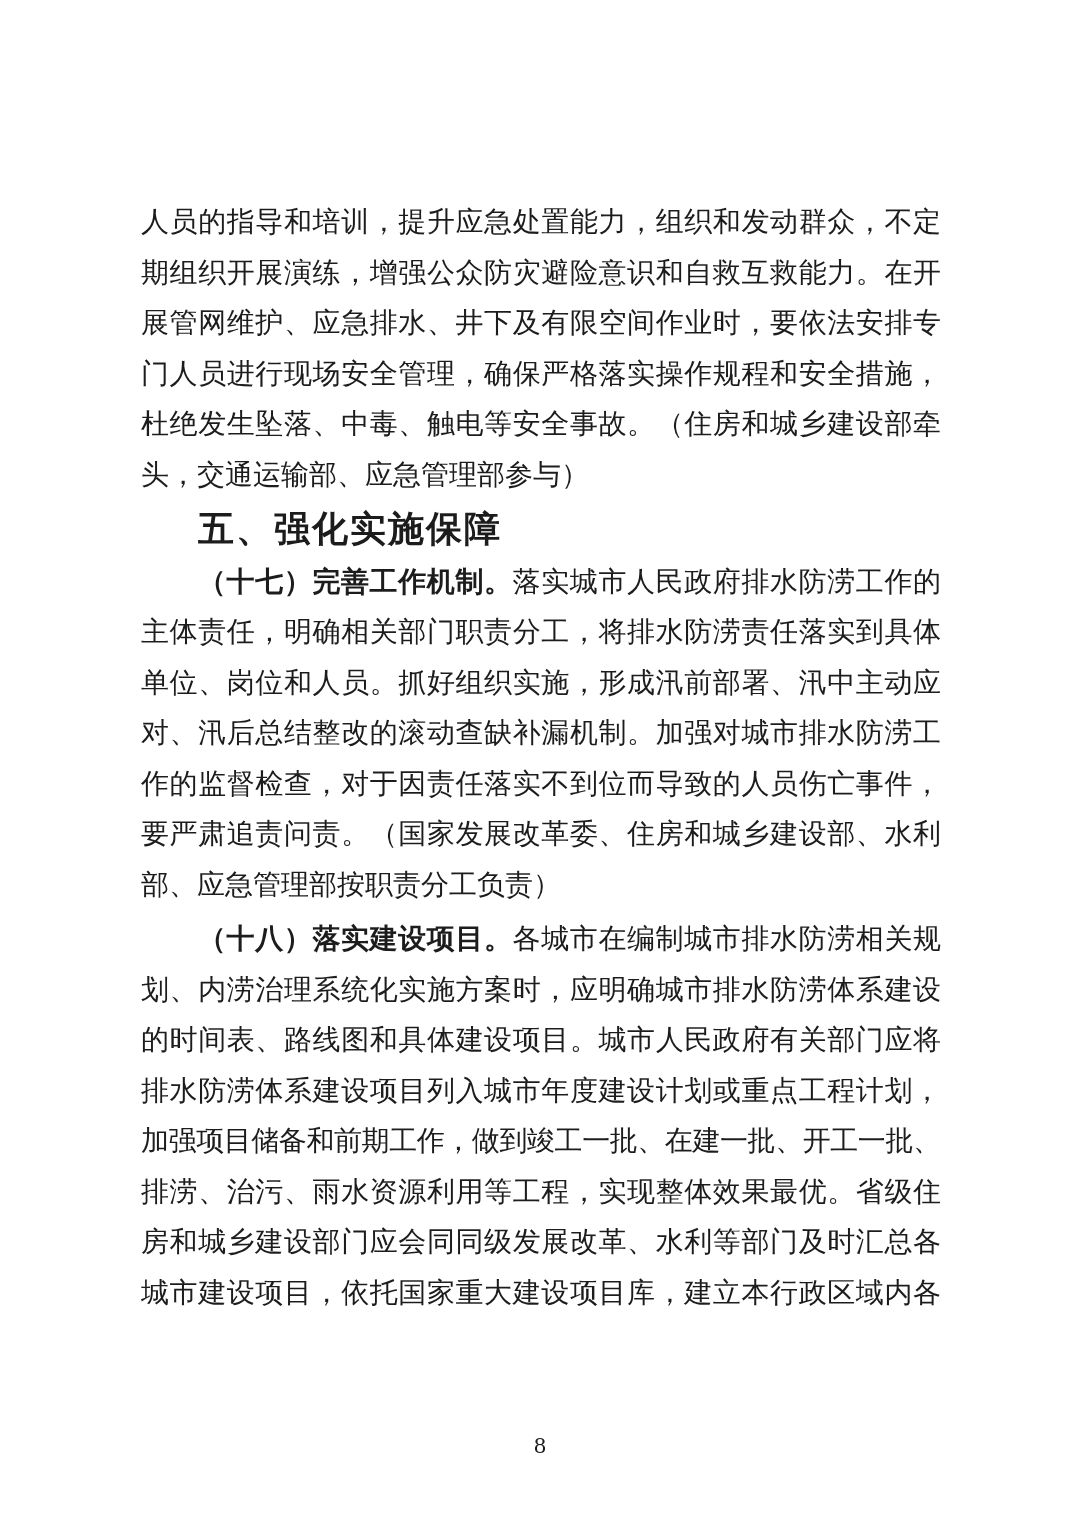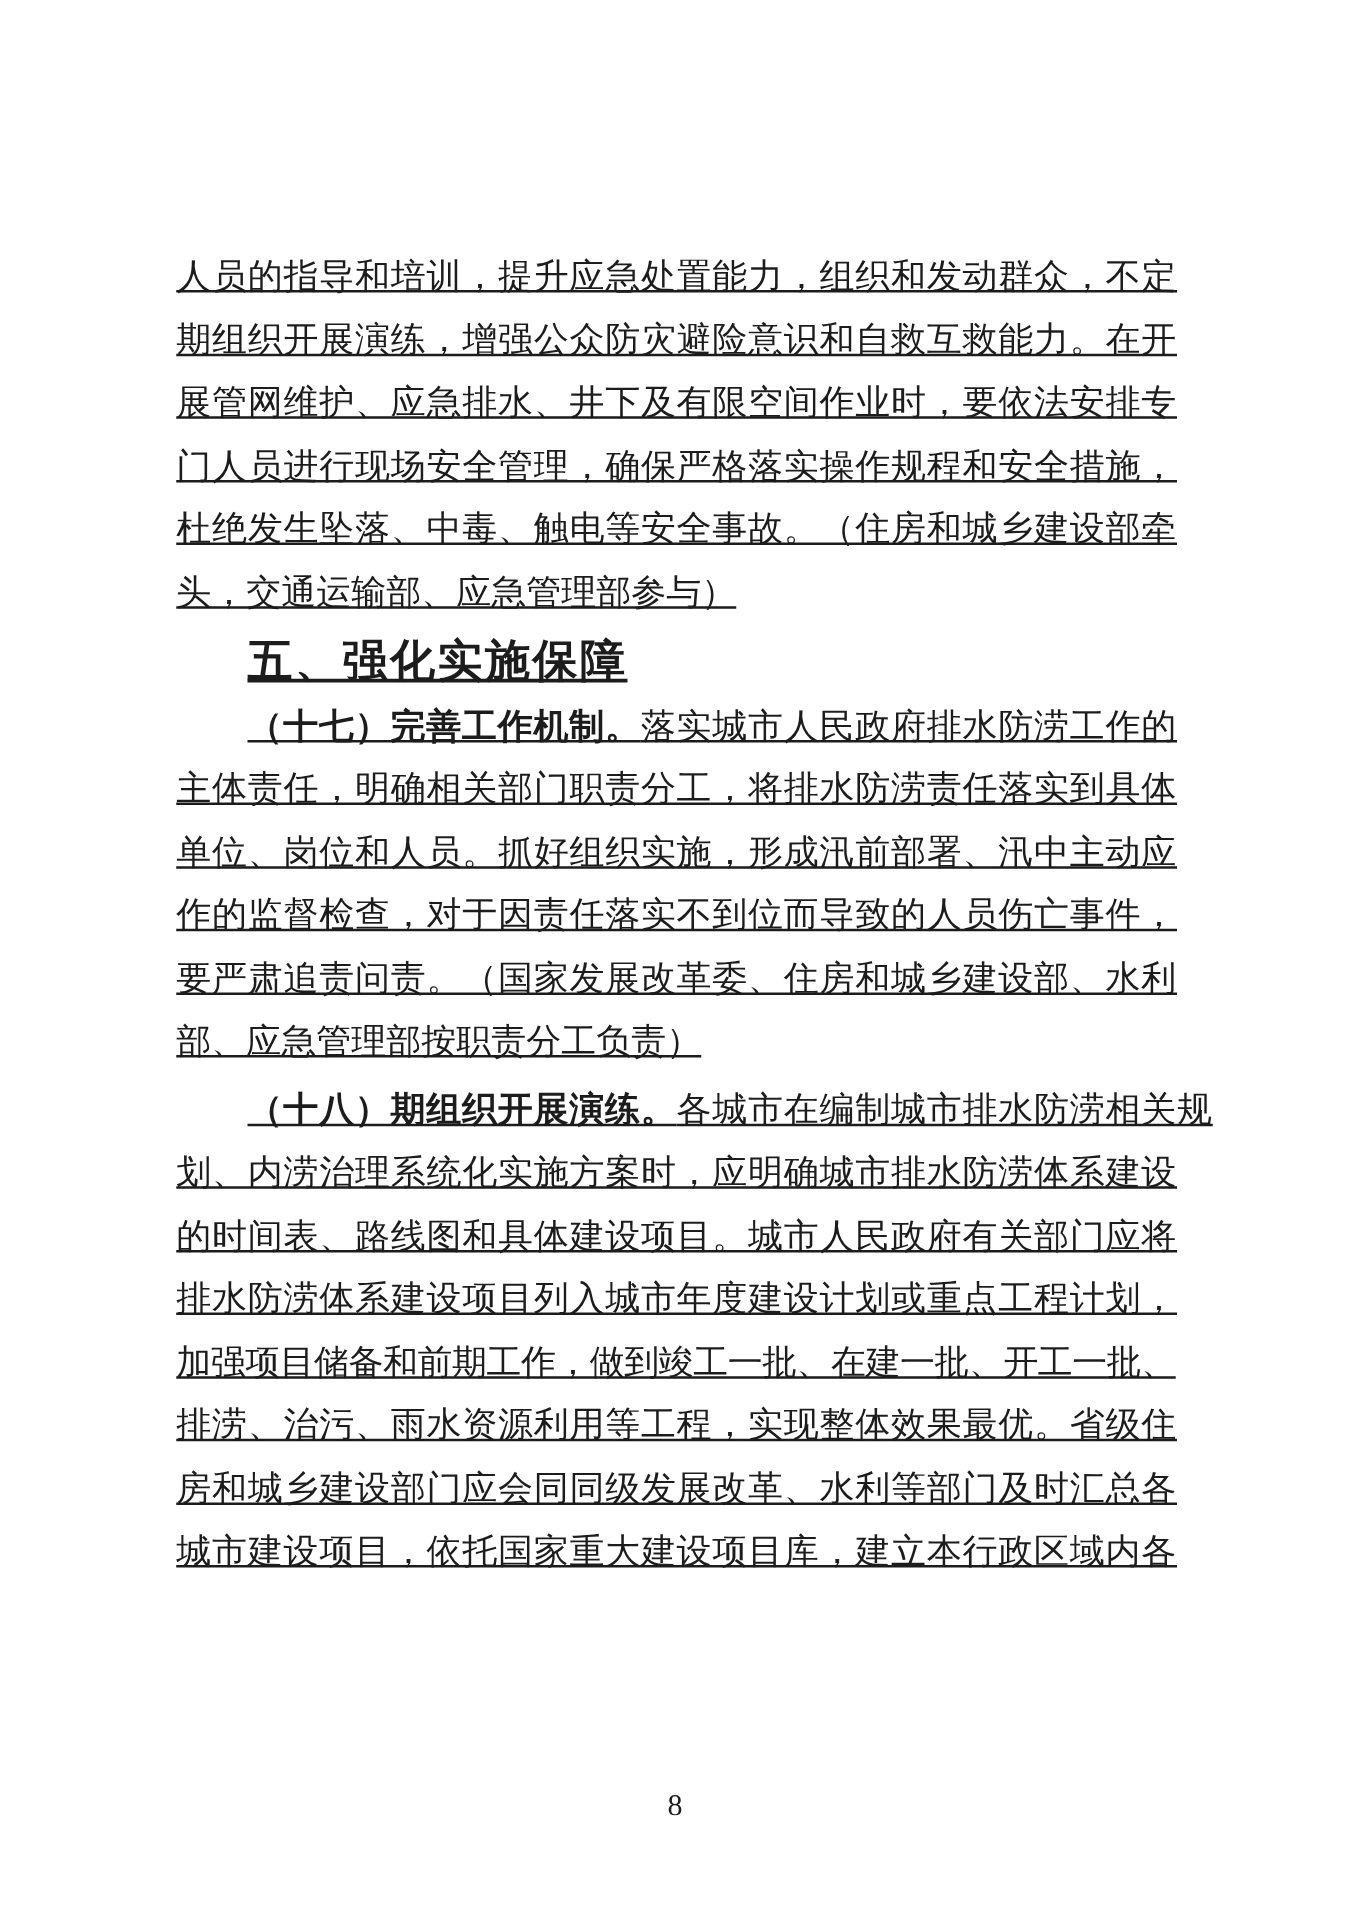--- a/index.html
+++ b/index.html
@@ -27,21 +27,21 @@
     width: 800px;
     font-size: 28px;
     line-height: 50.5px;
   }
   .para { margin: 0; }
   .line {
     white-space: nowrap;
     height: 50.5px;
   }
   .line.indent { padding-left: 57px; }
-  .line-inner { display: inline-block; text-decoration: underline; }
+  .line-inner { display: inline-block; }
   .b { font-weight: bold; }
   .para.heading .line-inner {
     font-family: "Liberation Sans", "DejaVu Sans", sans-serif;
     font-weight: bold;
     font-size: 36px;
     letter-spacing: 2px;
   }
   .page-number {
     position: absolute;
     left: 0;
@@ -66,26 +66,27 @@
         <div class="line fit"><span class="line-inner" style="letter-spacing: 0.592593px;"><span>杜绝发生坠落、中毒、触电等安全事故。（住房和城乡建设部牵</span></span></div>
         <div class="line"><span class="line-inner"><span>头，交通运输部、应急管理部参与）</span></span></div>
       </div>
       <div class="para heading" style="margin-top: 4px;">
         <div class="line indent"><span class="line-inner"><span class="b">五、强化实施保障</span></span></div>
       </div>
       <div class="para body" style="margin-top: 2px;">
         <div class="line indent fit"><span class="line-inner" style="letter-spacing: 0.6px;"><span class="b">（十七）完善工作机制。</span><span>落实城市人民政府排水防涝工作的</span></span></div>
         <div class="line fit"><span class="line-inner" style="letter-spacing: 0.592593px;"><span>主体责任，明确相关部门职责分工，将排水防涝责任落实到具体</span></span></div>
         <div class="line fit"><span class="line-inner" style="letter-spacing: 0.592593px;"><span>单位、岗位和人员。抓好组织实施，形成汛前部署、汛中主动应</span></span></div>
+        <div class="line fit"><span class="line-inner" style="letter-spacing: 0.592593px;"><span>对、汛后总结整改的滚动查缺补漏机制。加强对城市排水防涝工</span></span></div>
         <div class="line fit"><span class="line-inner" style="letter-spacing: 0.592593px;"><span>作的监督检查，对于因责任落实不到位而导致的人员伤亡事件，</span></span></div>
         <div class="line fit"><span class="line-inner" style="letter-spacing: 0.592593px;"><span>要严肃追责问责。（国家发展改革委、住房和城乡建设部、水利</span></span></div>
         <div class="line"><span class="line-inner"><span>部、应急管理部按职责分工负责）</span></span></div>
       </div>
       <div class="para body" style="margin-top: 4px;">
-        <div class="line indent fit"><span class="line-inner" style="letter-spacing: 0.6px;"><span class="b">（十八）期组织开展演练。</span><span>各城市在编制城市排水防涝相关规</span></span></div>
+        <div class="line indent fit"><span class="line-inner" style="letter-spacing: 0.6px;"><span class="b">（十八）落实建设项目。</span><span>各城市在编制城市排水防涝相关规</span></span></div>
         <div class="line fit"><span class="line-inner" style="letter-spacing: 0.592593px;"><span>划、内涝治理系统化实施方案时，应明确城市排水防涝体系建设</span></span></div>
         <div class="line fit"><span class="line-inner" style="letter-spacing: 0.592593px;"><span>的时间表、路线图和具体建设项目。城市人民政府有关部门应将</span></span></div>
         <div class="line fit"><span class="line-inner" style="letter-spacing: 0.592593px;"><span>排水防涝体系建设项目列入城市年度建设计划或重点工程计划，</span></span></div>
         <div class="line fit"><span class="line-inner" style="letter-spacing: -0.428571px;"><span>加强项目储备和前期工作，做到竣工一批、在建一批、开工一批、</span></span></div>
         <div class="line fit"><span class="line-inner" style="letter-spacing: 0.592593px;"><span>排涝、治污、雨水资源利用等工程，实现整体效果最优。省级住</span></span></div>
         <div class="line fit"><span class="line-inner" style="letter-spacing: 0.592593px;"><span>房和城乡建设部门应会同同级发展改革、水利等部门及时汇总各</span></span></div>
         <div class="line fit"><span class="line-inner" style="letter-spacing: 0.592593px;"><span>城市建设项目，依托国家重大建设项目库，建立本行政区域内各</span></span></div>
       </div>
     </div>
   <div class="page-number">8</div>

